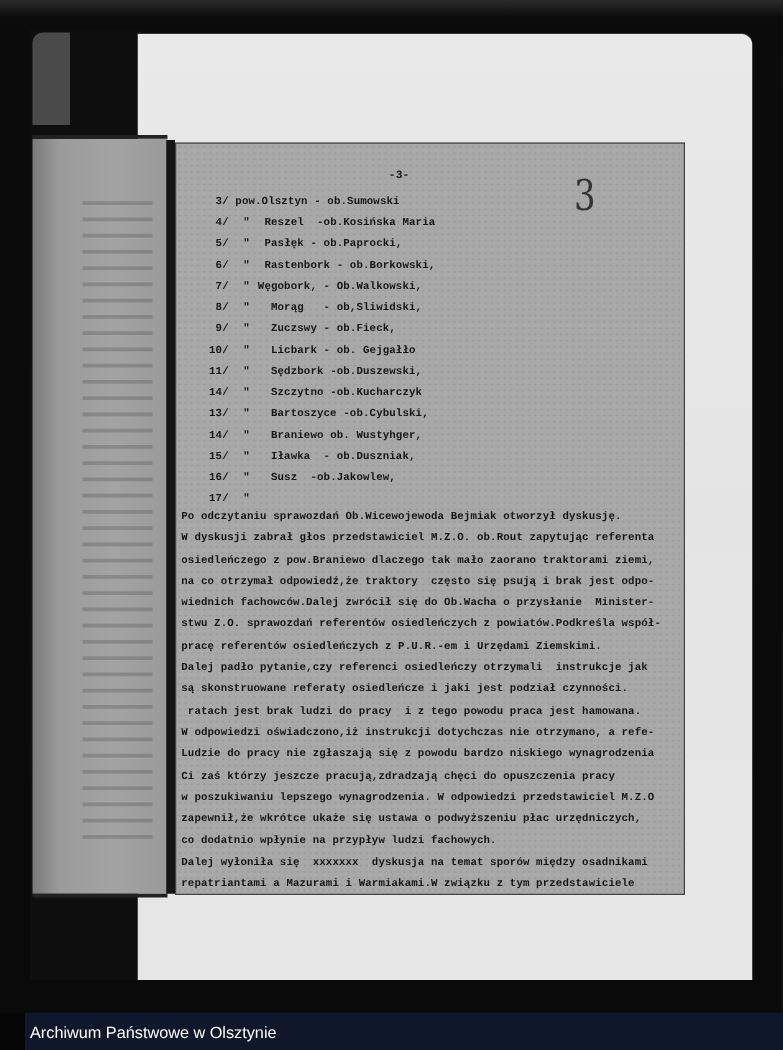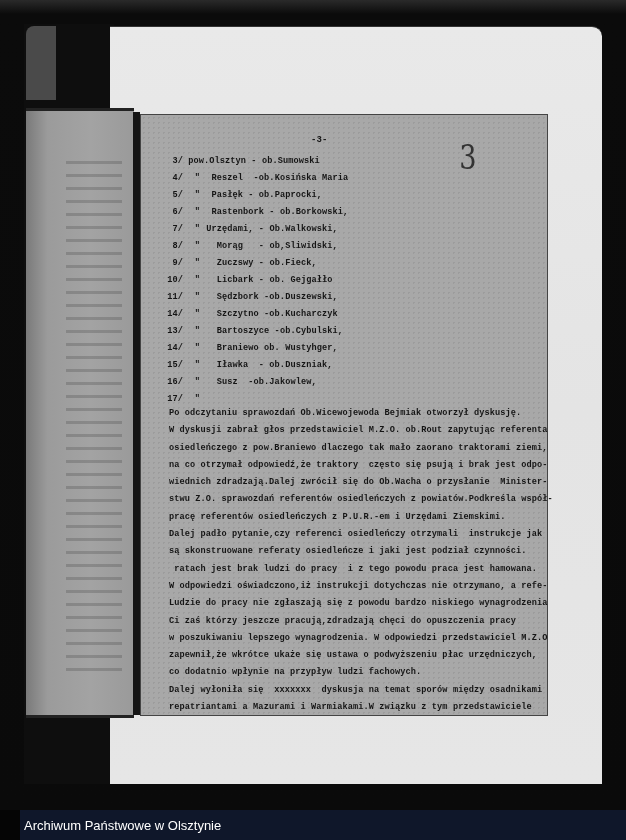--- a/index.html
+++ b/index.html
@@ -39,21 +39,21 @@
     .page-number { position: absolute; left: 170px; top: 20px; font-size: 9px; }
     .handwritten-number {
       position: absolute; left: 316px; top: 22px;
       font-family: "DejaVu Serif", serif; font-weight: normal; font-size: 34px; color: #333;
       transform: scaleX(0.8);
     }
     .list { position: absolute; left: 16px; top: 38px; }
     .list-item { height: 17px; line-height: 17px; white-space: pre; }
     .list-item .num { display: inline-block; width: 26px; text-align: right; }
     .list-item .ditto { display: inline-block; width: 18px; text-align: center; }
-    .para { position: absolute; left: 4px; top: 290px; width: 400px; margin-left: 24px; }
+    .para { position: absolute; left: 4px; top: 290px; width: 400px; }
     .para-line { height: 17.3px; line-height: 17.3px; white-space: pre; overflow: hidden; }
     .footer {
       position: absolute; left: 0; top: 810px; width: 626px; height: 30px; background: #0f172a; margin-left: 20px;
     }
     .footer-text {
       position: absolute; left: 4px; top: 8px;
       font-family: "Liberation Sans", sans-serif; font-size: 13px; color: #ffffff;
     }
   </style>
 </head>
@@ -110,39 +110,39 @@
 
   <div class="page">
     <div class="page-number">-3-</div>
     <div class="handwritten-number">3</div>
 
     <div class="list">
       <div class="list-item"><span class="num">3/</span> <span>pow.</span><span>Olsztyn</span><span> - </span><span>ob.Sumowski</span></div>
       <div class="list-item"><span class="num">4/</span> <span class="ditto">"</span> <span>Reszel</span><span>  -</span><span>ob.Kosińska Maria</span></div>
       <div class="list-item"><span class="num">5/</span> <span class="ditto">"</span> <span>Pasłęk</span><span> - </span><span>ob.Paprocki,</span></div>
       <div class="list-item"><span class="num">6/</span> <span class="ditto">"</span> <span>Rastenbork</span><span> - </span><span>ob.Borkowski,</span></div>
-      <div class="list-item"><span class="num">7/</span> <span class="ditto">"</span><span>Urzędami,</span><span> - </span><span>Ob.Walkowski,</span></div>
+      <div class="list-item"><span class="num">7/</span> <span class="ditto">"</span><span>Węgobork,</span><span> - </span><span>Ob.Walkowski,</span></div>
       <div class="list-item"><span class="num">8/</span> <span class="ditto">"</span>  <span>Morąg</span><span>   - </span><span>ob,Sliwidski,</span></div>
       <div class="list-item"><span class="num">9/</span> <span class="ditto">"</span>  <span>Zuczswy</span><span> - </span><span>ob.Fieck,</span></div>
       <div class="list-item"><span class="num">10/</span> <span class="ditto">"</span>  <span>Licbark</span><span> - </span><span>ob. Gejgałło</span></div>
       <div class="list-item"><span class="num">11/</span> <span class="ditto">"</span>  <span>Sędzbork</span><span> -</span><span>ob.Duszewski,</span></div>
       <div class="list-item"><span class="num">14/</span> <span class="ditto">"</span>  <span>Szczytno</span><span> -</span><span>ob.Kucharczyk</span></div>
       <div class="list-item"><span class="num">13/</span> <span class="ditto">"</span>  <span>Bartoszyce</span><span> -</span><span>ob.Cybulski,</span></div>
       <div class="list-item"><span class="num">14/</span> <span class="ditto">"</span>  <span>Braniewo</span><span> </span><span>ob. Wustyhger,</span></div>
       <div class="list-item"><span class="num">15/</span> <span class="ditto">"</span>  <span>Iławka</span><span>  - </span><span>ob.Duszniak,</span></div>
       <div class="list-item"><span class="num">16/</span> <span class="ditto">"</span>  <span>Susz</span><span>  -</span><span>ob.Jakowlew,</span></div>
       <div class="list-item"><span class="num">17/</span> <span class="ditto">"</span></div>
     </div>
 
     <div class="para">
       <div class="para-line">Po odczytaniu sprawozdań Ob.Wicewojewoda Bejmiak otworzył dyskusję.</div>
       <div class="para-line">W dyskusji zabrał głos przedstawiciel M.Z.O. ob.Rout zapytując referenta</div>
       <div class="para-line">osiedleńczego z pow.Braniewo dlaczego tak mało zaorano traktorami ziemi,</div>
       <div class="para-line">na co otrzymał odpowiedź,że traktory  często się psują i brak jest odpo-</div>
-      <div class="para-line">wiednich zdradzają.Dalej zwrócił się do Ob.Wacha o przysłanie  Minister-</div>
+      <div class="para-line">wiednich fachowców.Dalej zwrócił się do Ob.Wacha o przysłanie  Minister-</div>
       <div class="para-line">stwu Z.O. sprawozdań referentów osiedleńczych z powiatów.Podkreśla współ-</div>
       <div class="para-line">pracę referentów osiedleńczych z P.U.R.-em i Urzędami Ziemskimi.</div>
       <div class="para-line">Dalej padło pytanie,czy referenci osiedleńczy otrzymali  instrukcje jak</div>
       <div class="para-line">są skonstruowane referaty osiedleńcze i jaki jest podział czynności.</div>
       <div class="para-line"> ratach jest brak ludzi do pracy  i z tego powodu praca jest hamowana.</div>
       <div class="para-line">W odpowiedzi oświadczono,iż instrukcji dotychczas nie otrzymano, a refe-</div>
       <div class="para-line">Ludzie do pracy nie zgłaszają się z powodu bardzo niskiego wynagrodzenia</div>
       <div class="para-line">Ci zaś którzy jeszcze pracują,zdradzają chęci do opuszczenia pracy</div>
       <div class="para-line">w poszukiwaniu lepszego wynagrodzenia. W odpowiedzi przedstawiciel M.Z.O</div>
       <div class="para-line">zapewnił,że wkrótce ukaże się ustawa o podwyższeniu płac urzędniczych,</div>

